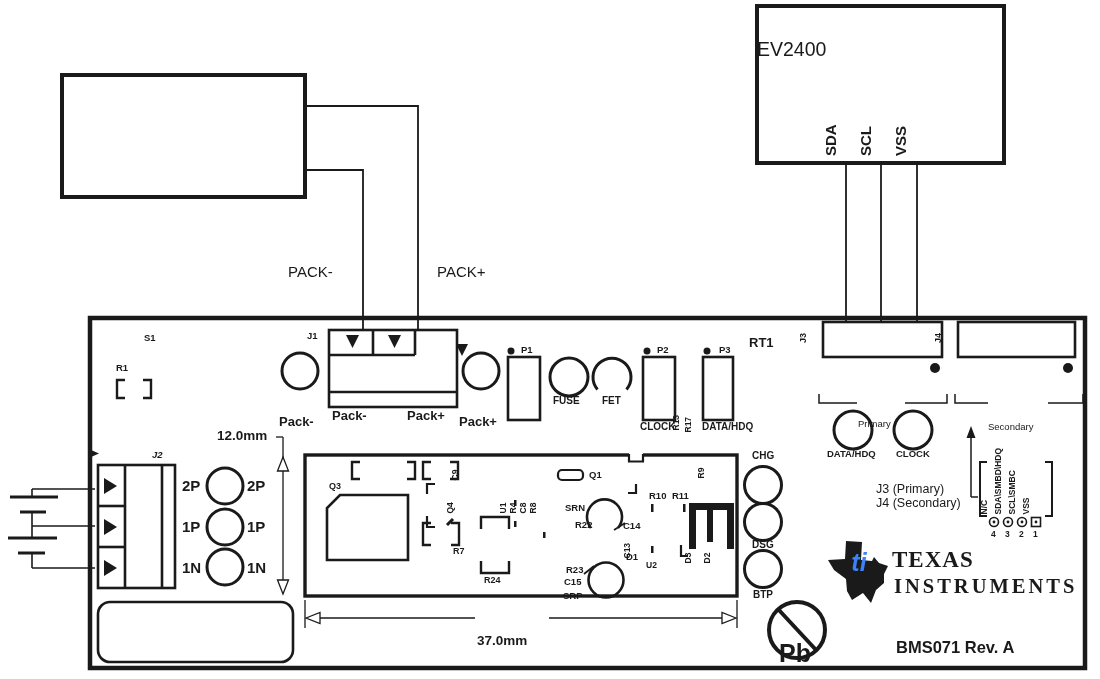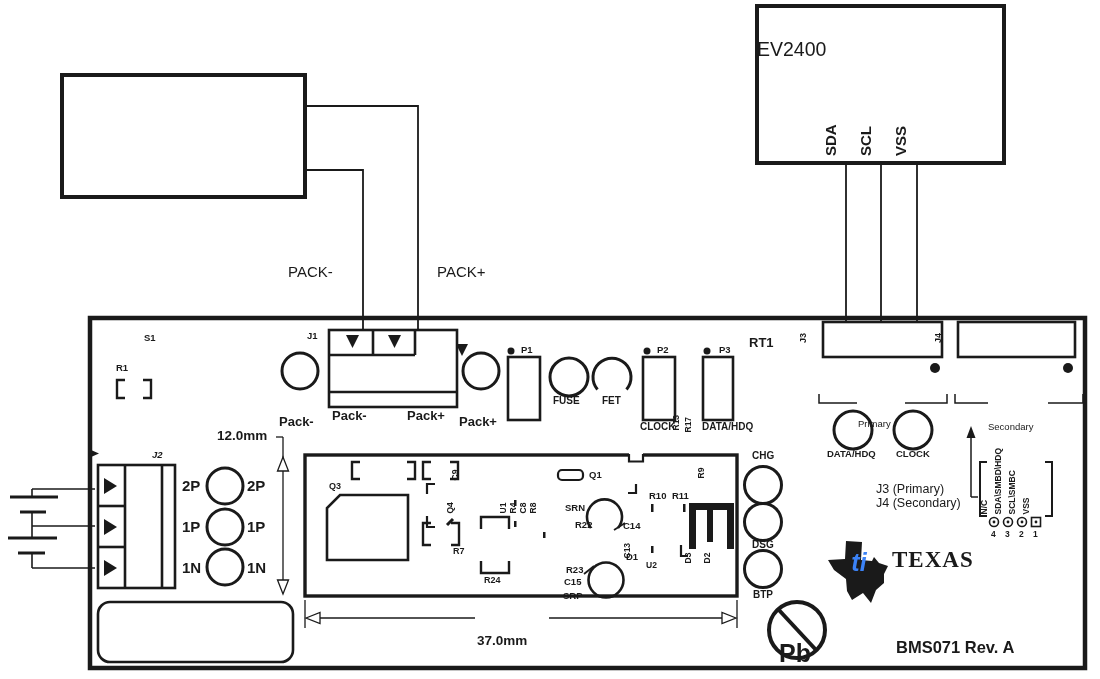--- a/index.html
+++ b/index.html
@@ -315,16 +315,17 @@
 <div class="lbl s95 b" style="left:566px;top:565px;">R23</div>
 <div class="lbl s95 b" style="left:564px;top:577px;">C15</div>
 <div class="lbl s95 b" style="left:563px;top:591px;">SRP</div>
 
 <div class="lbl s10 b" style="left:752px;top:451px;">CHG</div>
 <div class="lbl s10 b" style="left:752px;top:540px;">DSG</div>
 <div class="lbl s10 b" style="left:753px;top:590px;">BTP</div>
 
 <div class="lbl b i white" style="left:846px;top:550px;width:26px;font-size:25px;text-align:center;">ti</div>
 <div class="lbl b serif" style="left:892px;top:548px;font-size:23px;letter-spacing:1px;">TEXAS</div>
+<div class="lbl b serif" style="left:894px;top:576px;font-size:20.5px;letter-spacing:3px;">INSTRUMENTS</div>
 <div class="lbl b ctr" style="left:779px;top:617px;width:36px;font-size:25px;">Pb</div>
 <div class="lbl s16 b" style="left:896px;top:639px;">BMS071 Rev. A</div>
 
 </div>
 
 </body></html>

